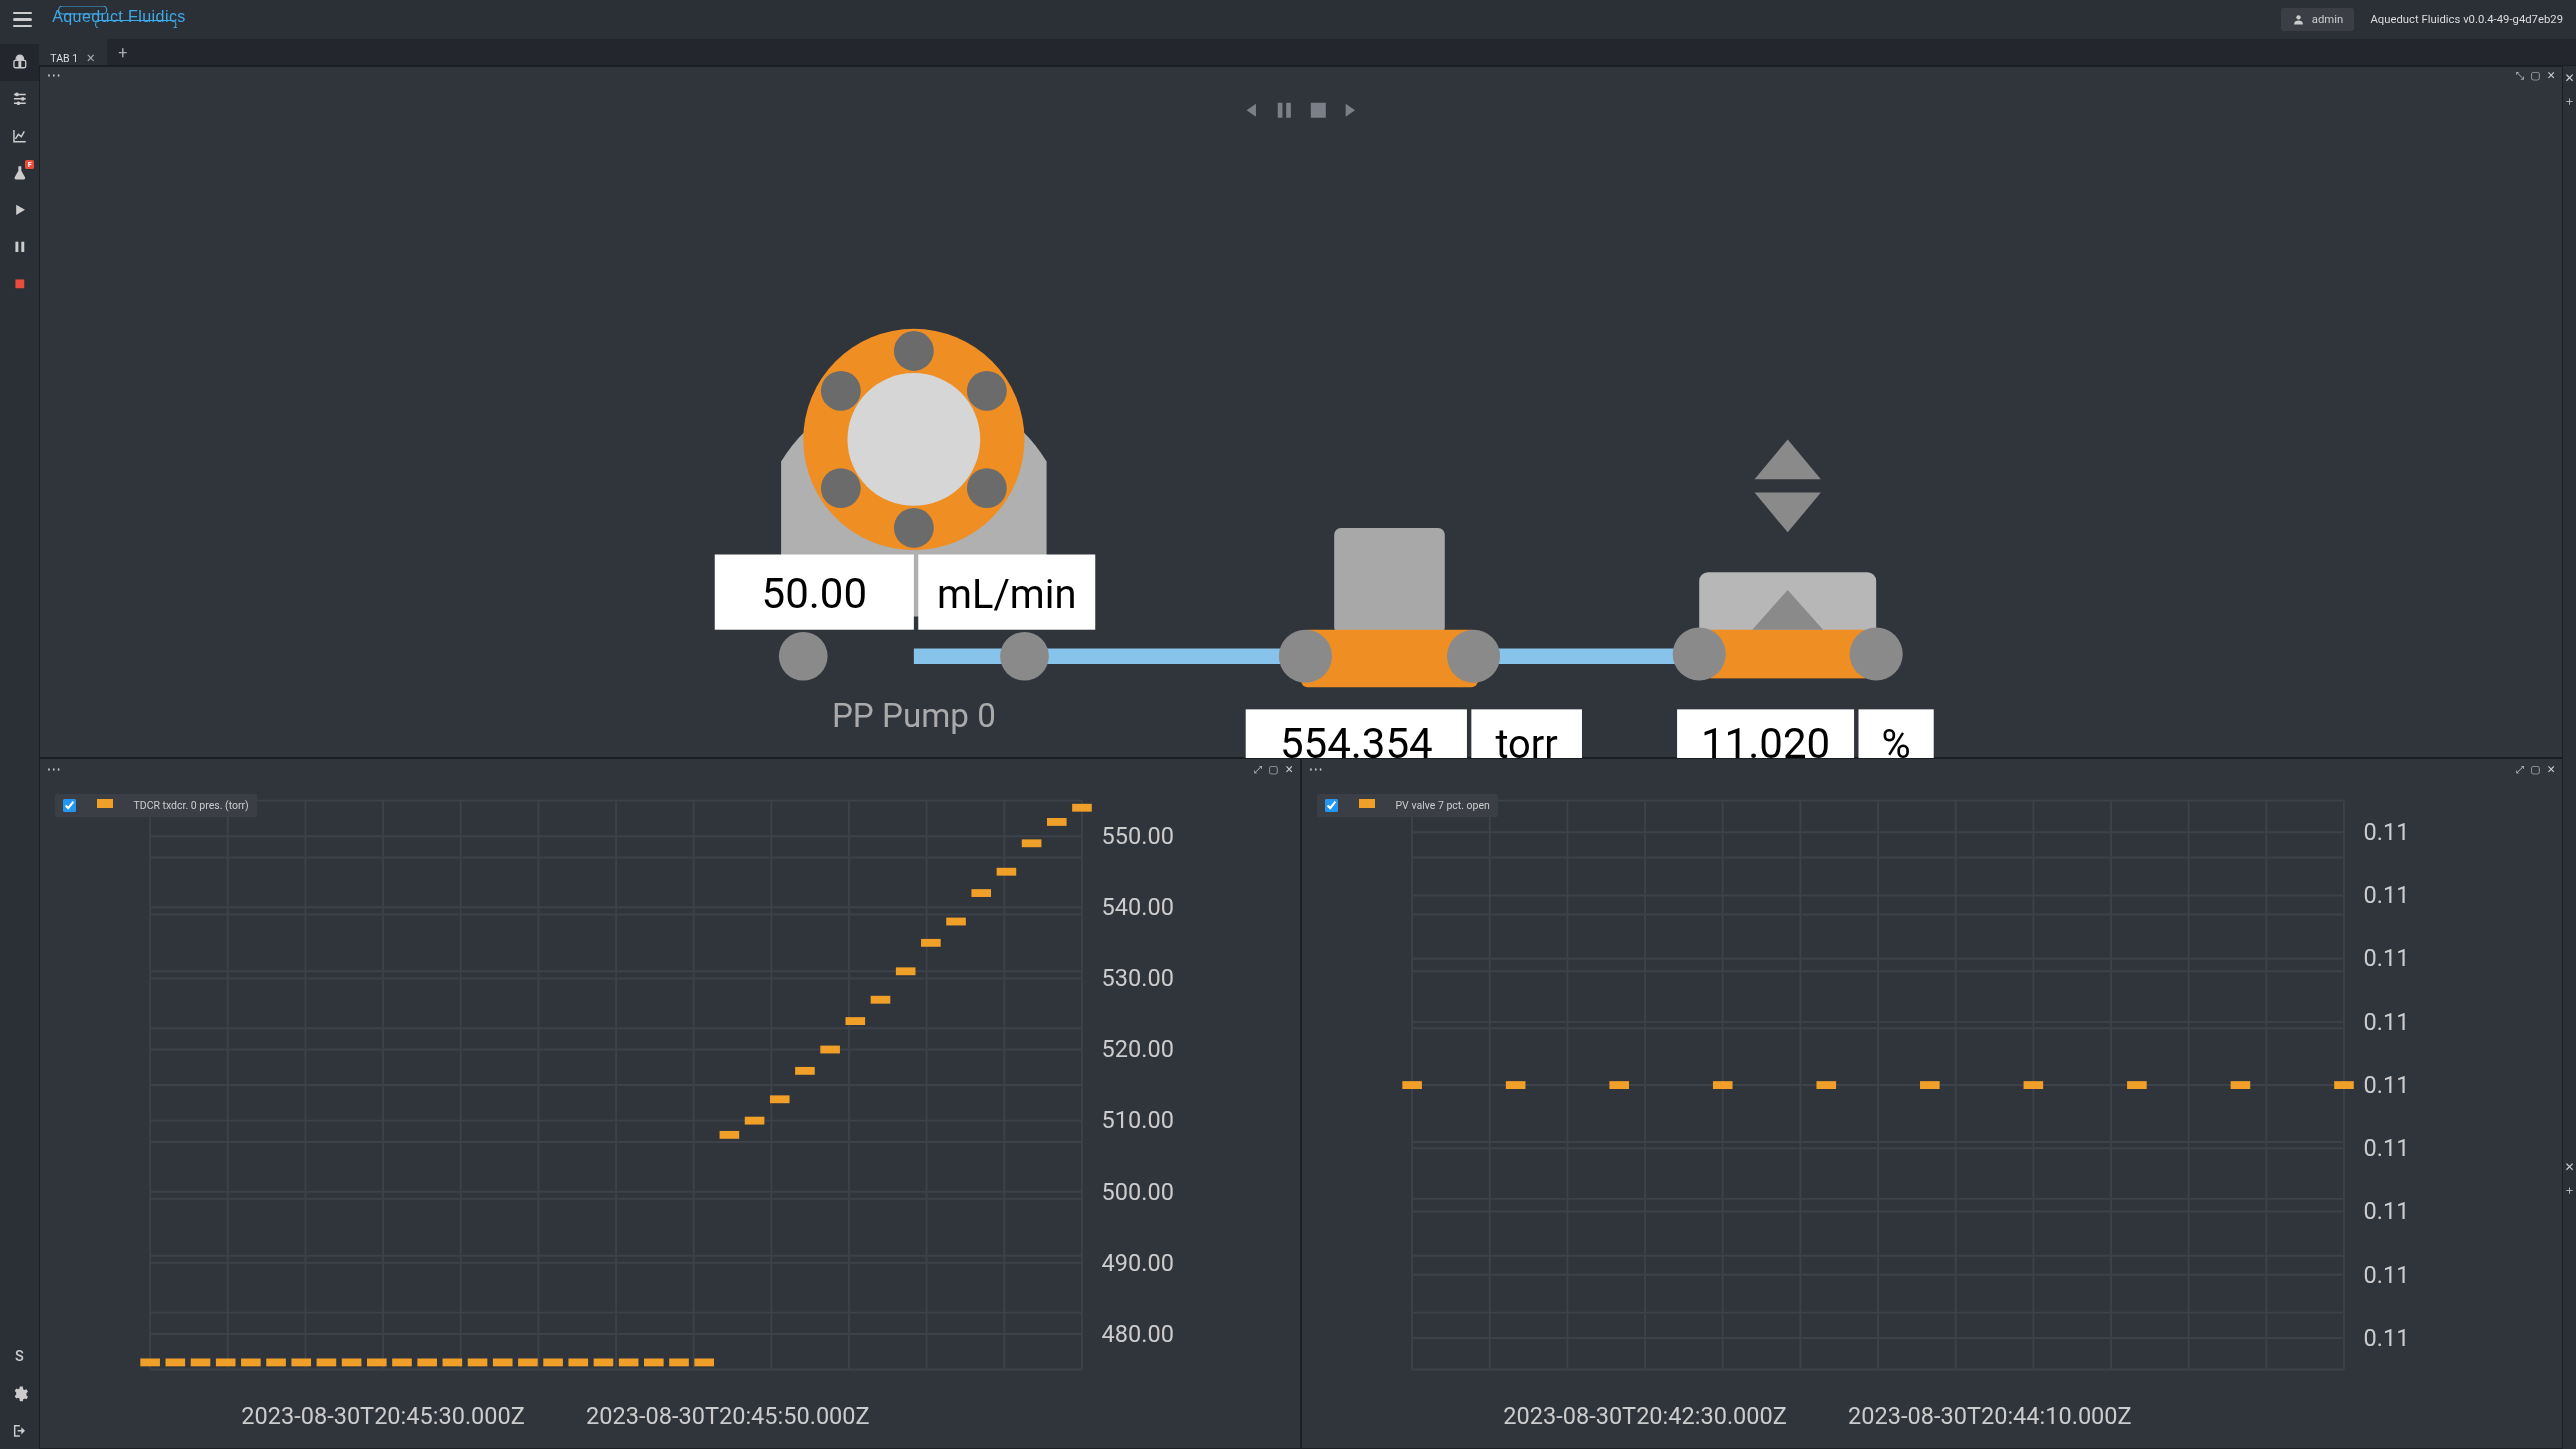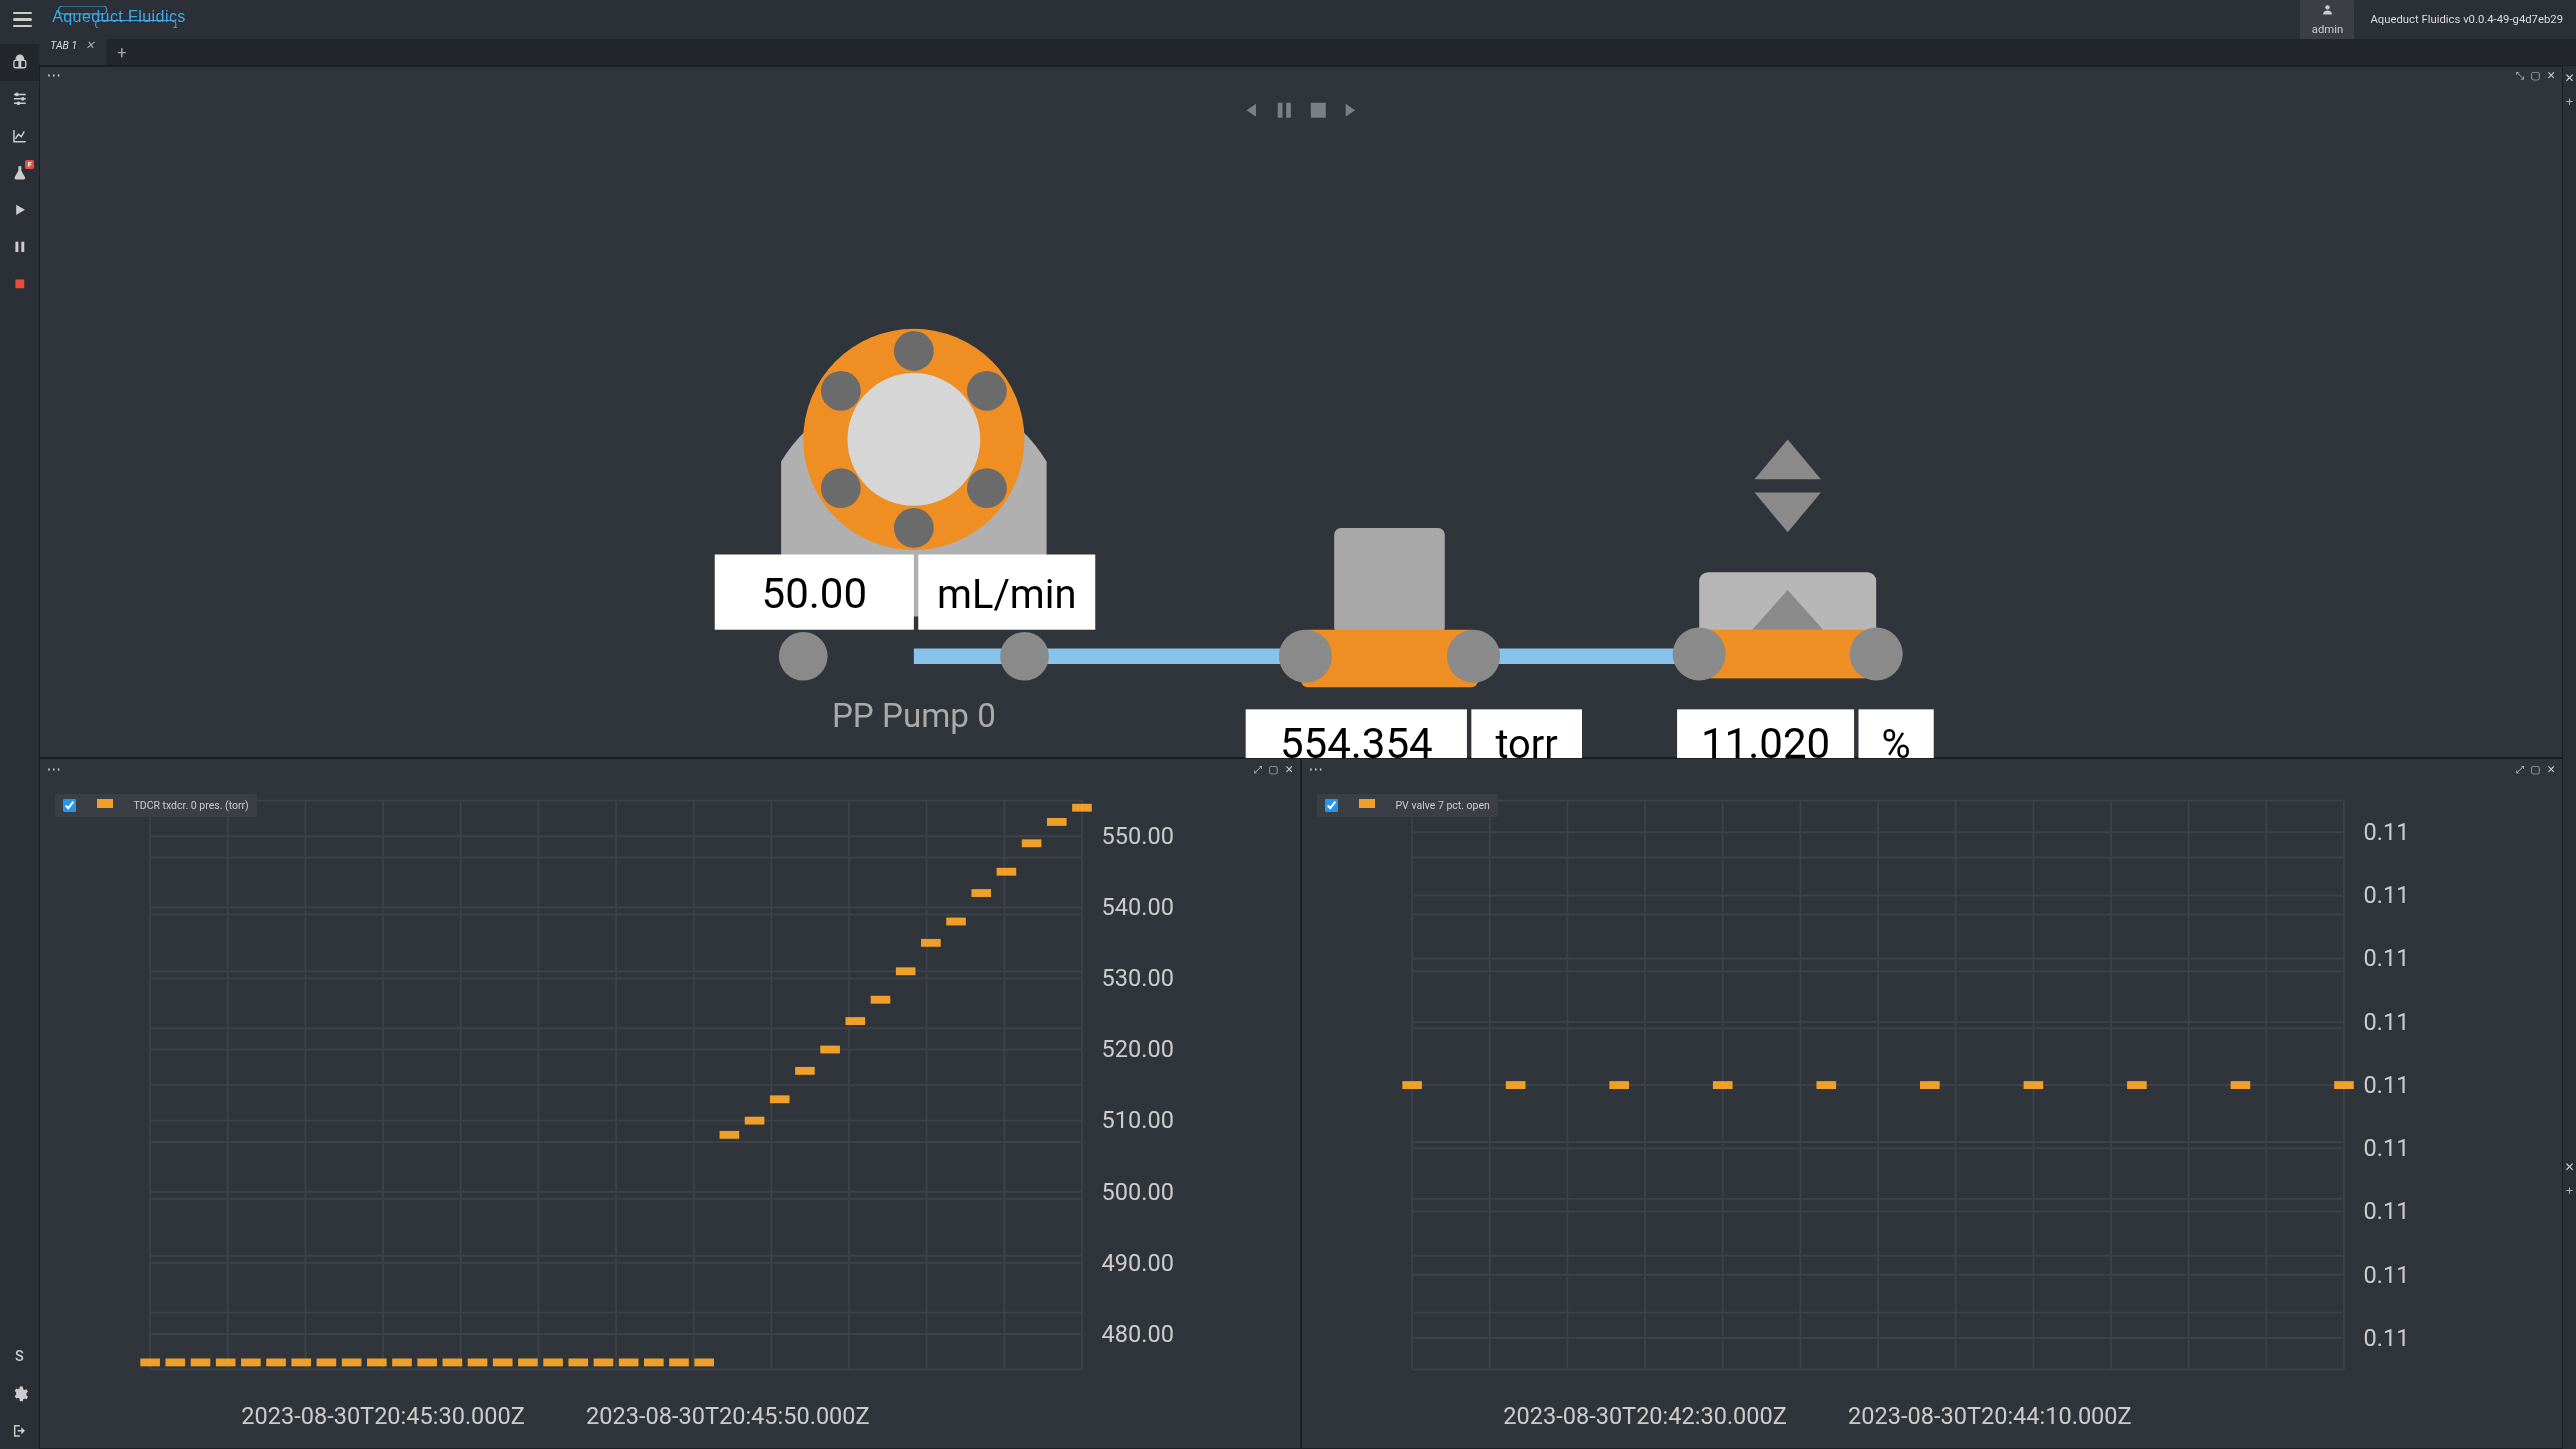--- a/index.html
+++ b/index.html
@@ -5,21 +5,21 @@
 * { box-sizing: border-box; margin: 0; padding: 0; }
 html, body { width: 100%; height: 100%; font-family: -apple-system, BlinkMacSystemFont, "Segoe UI", Roboto, sans-serif; background: #2b2f36; color: #ccc; overflow: hidden; }
 body { display: flex; flex-direction: column; }
 
 
 .topbar { height: 39px; background: #2b2f36; display: flex; align-items: center; padding: 0 13px; }
 .hamburger { width: 19.3px; height: 16px; display: flex; flex-direction: column; justify-content: space-between; cursor: pointer; margin-right: 19.3px; }
 .hamburger span { height: 2.4px; background: #ccc; border-radius: 1.6px; }
 .logo { font-family: sans-serif; font-size: 17.7px; color: #fef9c3; letter-spacing: 0.8px; font-weight: 300; }
 .topbar-spacer { flex: 1; }
-.user-chip { background: #3b3f45; padding: 4.8px 11.3px; border-radius: 2.4px; display: flex; align-items: center; gap: 6.4px; font-size: 11.3px; cursor: pointer; flex-direction: column; }
+.user-chip { background: #3b3f45; padding: 4.8px 11.3px; border-radius: 2.4px; display: flex; align-items: center; gap: 6.4px; font-size: 11.3px; cursor: pointer; }
 .user-chip svg { width: 13px; height: 13px; fill: #ccc; }
 .version { margin-left: 16px; font-size: 11.3px; color: #ddd; }
 
 
 .main { flex: 1; display: flex; min-height: 0; }
 
 
 .rail { width: 39px; background: #2b2f36; display: flex; flex-direction: column; align-items: center; padding-top: 4.8px; }
 .rail-btn { width: 39px; height: 37px; display: flex; align-items: center; justify-content: center; cursor: pointer; position: relative; }
 .rail-btn.active { background: #23262c; }
@@ -32,21 +32,21 @@
 
 .sidepanel { width: 194px; background: #23262c; border-right: 0.8px solid #1b1e23; }
 .side-row { display:flex; align-items:center; padding: 8px 9.7px; gap:8px; font-size:11.3px; }
 .side-row svg { width:14.5px; height:14.5px; fill:#ccc; }
 .side-row .name { flex:1; color:#ddd; }
 .on-tag { background:#2196f3; color:#fff; font-size:8.9px; font-weight:600; padding:1.6px 4.8px; border-radius:1.6px; }
 
 
 .workspace { flex:1; display:flex; flex-direction:column; min-width:0; }
 .tabs { height:27px; background:#23262c; display:flex; align-items:center; border-bottom:0.8px solid #1b1e23; }
-.tab { display:flex; align-items:flex-start; gap:8px; padding:0 11.3px; height:100%; font-size:10.5px; color:#ddd; background:#2b2f36; cursor:pointer;font-style:italic; }
+.tab { display:flex; align-items:flex-end; gap:8px; padding:0 11.3px; height:100%; font-size:10.5px; color:#ddd; background:#2b2f36; cursor:pointer; }
 .tab .x { color:#aaa; cursor:pointer; font-size:11.3px; }
 .tab-add { color:#aaa; font-size:16px; padding:0 11.3px; cursor:pointer; }
 
 .panels { flex:1; display:grid; grid-template-columns: 1fr 1fr 13px; grid-template-rows: 1fr 1fr; min-height:0; }
 .panel { border:0.8px solid #1b1e23; background:#30343b; position:relative; display:flex; flex-direction:column; min-height:0; }
 .panel.diagram { grid-column:1 / span 2; grid-row:1; }
 .panel.chart-left { grid-column:1; grid-row:2; }
 .panel.chart-right { grid-column:2; grid-row:2; }
 .right-gutter { grid-column:3; grid-row:1 / span 2; background:#2b2f36; display:flex; flex-direction:column; align-items:center; padding-top:4.8px; gap:8px; }
 .right-gutter .gbtn { color:#ccc; cursor:pointer; font-size:12px; }

